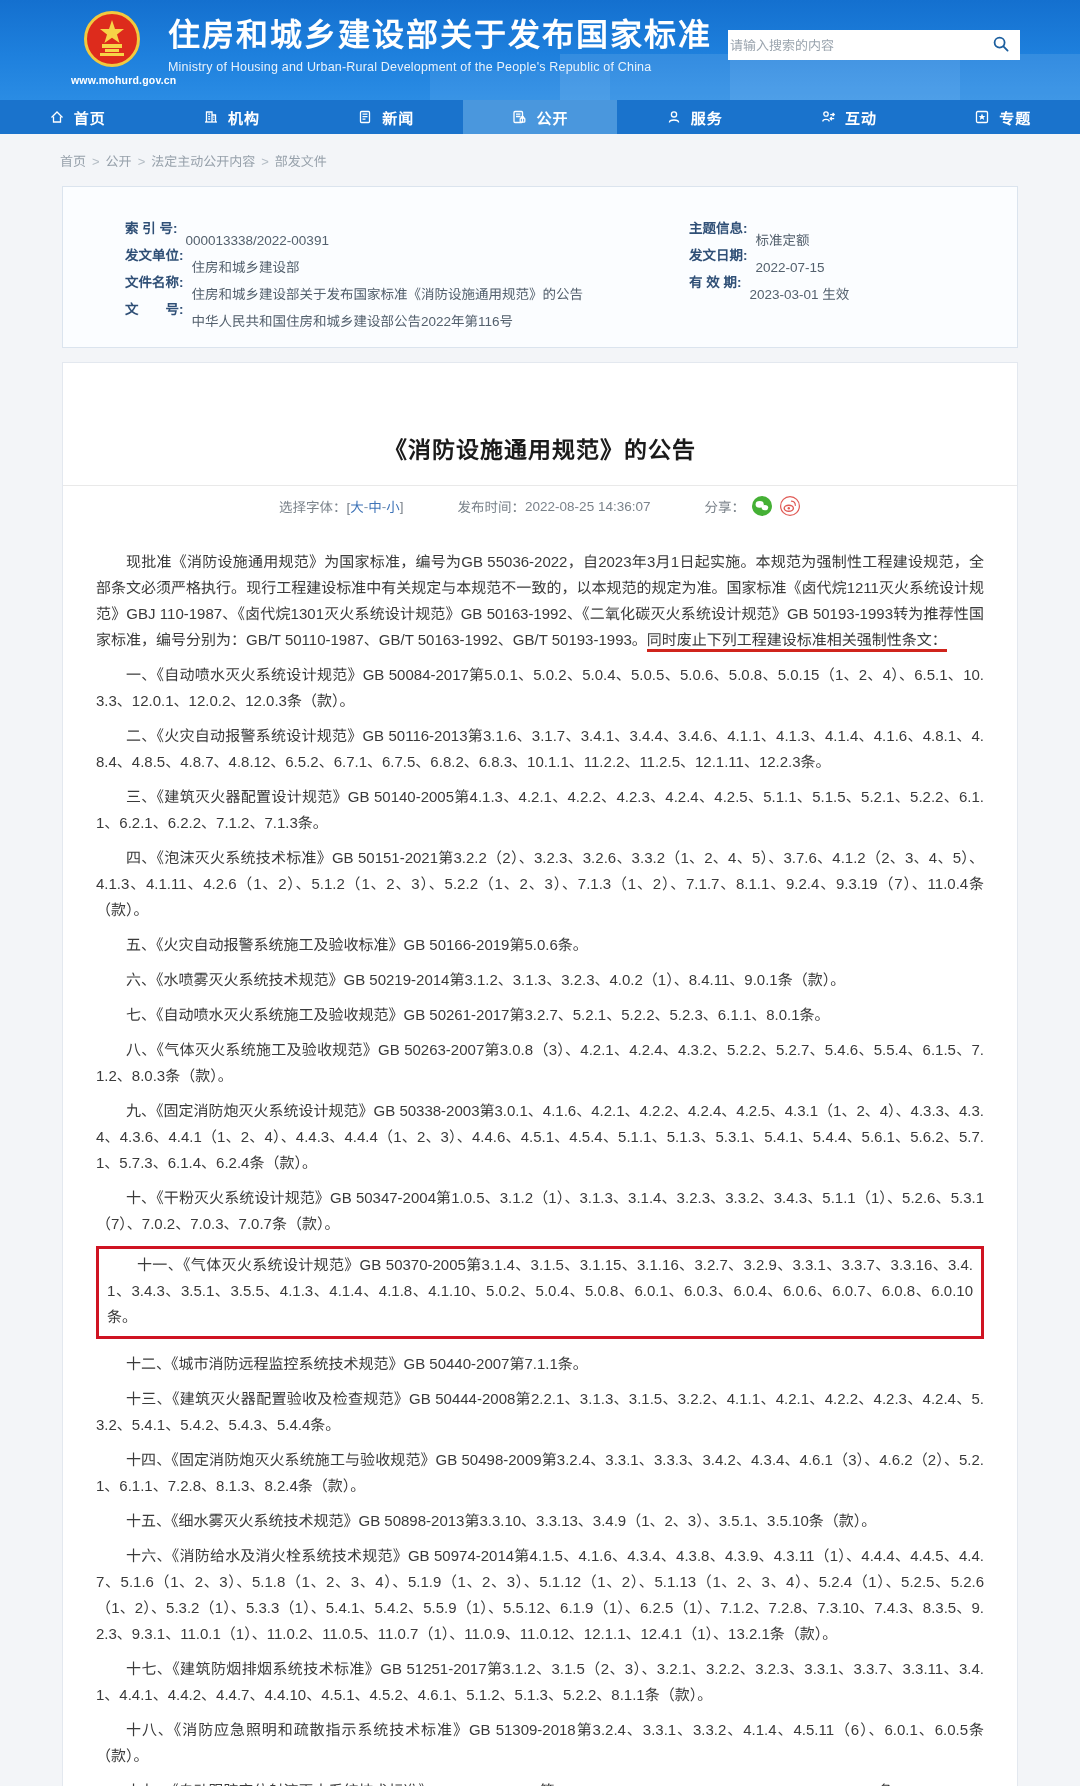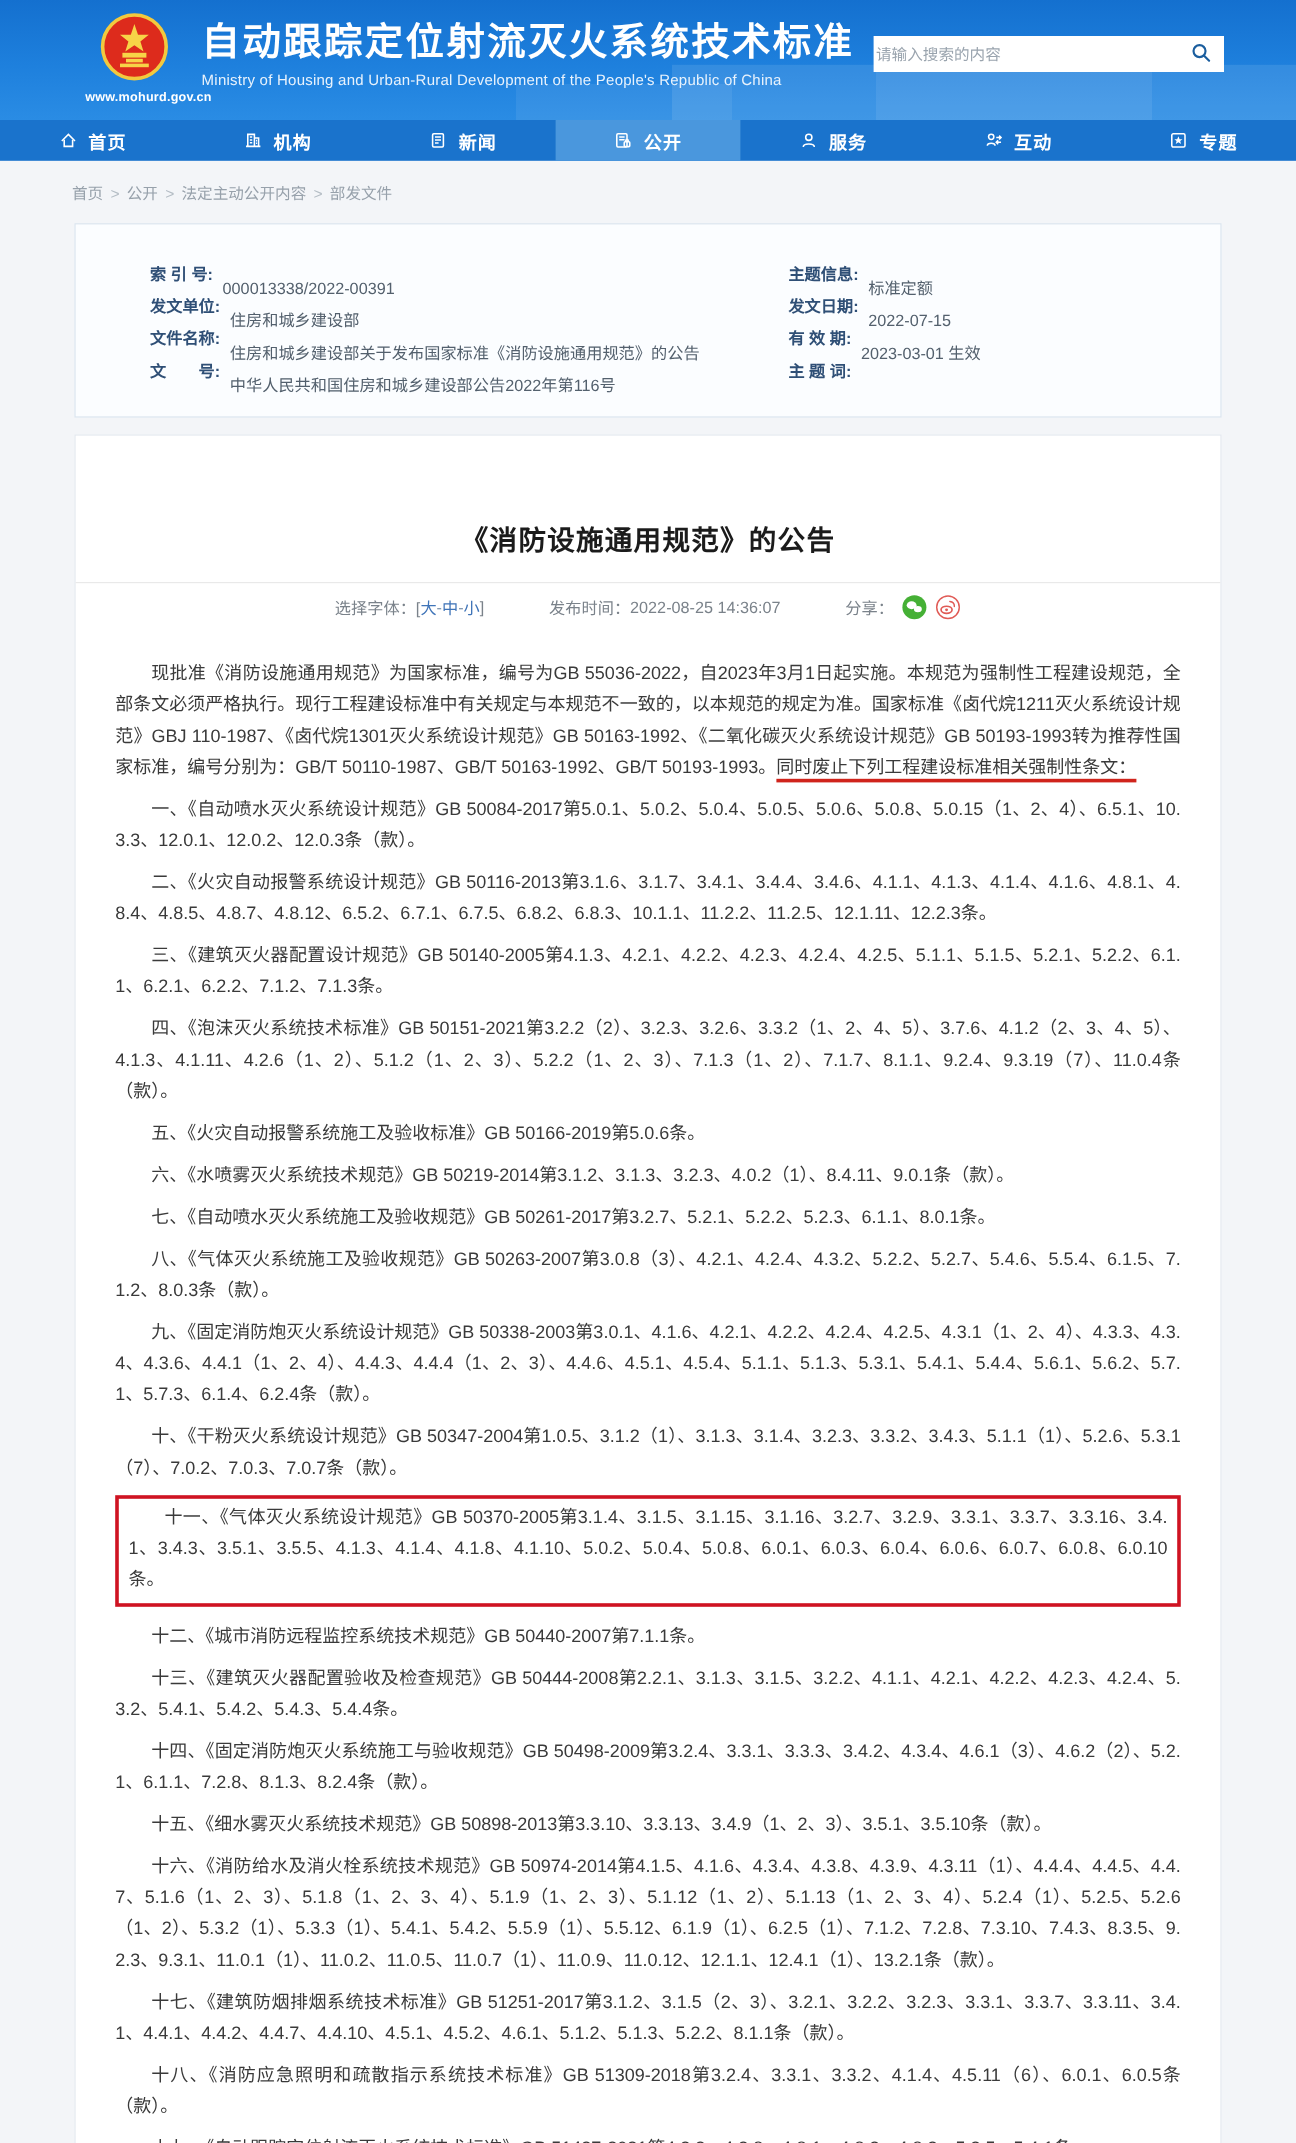--- a/index.html
+++ b/index.html
@@ -47,21 +47,21 @@
   .crumb{font-size:13px;color:#97a1ab;}
   .crumb a{color:#97a1ab;text-decoration:none;cursor:pointer;}
   .crumb .sep{margin:0 6px;color:#b3bcc4;}
 
   
   .info-box{
     flex:0 0 auto;width:956px;margin:0 auto;box-sizing:border-box;
     background:#fbfdff;border:1px solid #dbe4ee;
     padding:28px 0 24px 62px;
   }
-  .info-row{display:flex;height:27px;line-height:27px;font-size:13.5px;}
+  .info-row{display:flex;height:27px;line-height:27px;font-size:13.5px;gap:32px;}
   .info-cell-l{width:532px;display:flex;}
   .info-cell-r{flex:1;display:flex;}
   .info-label{color:#2f4f76;font-weight:bold;white-space:pre;margin-right:8px;}
   .info-value{color:#53606d;margin-top:12px;}
 
   
   .article-card{
     flex:1 1 auto;width:956px;margin:14px auto 0;box-sizing:border-box;
     background:#fff;border:1px solid #e3e8ef;
     padding:26px 0 0;
@@ -112,21 +112,21 @@
           <polygon points="29,10 32,19 41,19 34,24.5 36.6,33 29,27.8 21.4,33 24,24.5 17,19 26,19" fill="#f7d447"></polygon>
           <rect x="19" y="34" width="20" height="4" fill="#f7d447"></rect>
           <rect x="22" y="39" width="14" height="3" fill="#f7d447"></rect>
           <rect x="17" y="43" width="24" height="3" fill="#f7d447"></rect>
         </svg>
       </span>
       <div class="logo-url">www.mohurd.gov.cn</div>
     </div>
 
     <div class="site-titles">
-      <div class="site-title">自动跟踪定位射流灭火系统技术标准</div>
+      <div class="site-title">住房和城乡建设部关于发布国家标准</div>
       <div class="site-subtitle">Ministry of Housing and Urban-Rural Development of the People's Republic of China</div>
     </div>
 
     <div class="search-box">
       <input class="search-input" type="text" placeholder="请输入搜索的内容" style="">
       <button class="search-btn">
         <span>
           <svg width="18" height="18" viewBox="0 0 18 18">
             <circle cx="7.6" cy="7.6" r="5" fill="none" stroke="#1b5e9e" stroke-width="1.8"></circle>
             <line x1="11.4" y1="11.4" x2="15.6" y2="15.6" stroke="#1b5e9e" stroke-width="1.8" stroke-linecap="round"></line>
@@ -242,24 +242,20 @@
         </div>
       <div class="info-cell-r">
           <span class="info-label">有 效 期:</span>
           <span class="info-value">2023-03-01 生效</span>
         </div>
     </div>
     <div class="info-row">
       <div class="info-cell-l">
           <span class="info-label">文　　号:</span>
           <span class="info-value">中华人民共和国住房和城乡建设部公告2022年第116号</span>
-        </div>
-      <div class="info-cell-r">
-          <span class="info-label">主 题 词:</span>
-          <span class="info-value"></span>
         </div>
     </div>
   </section>
 
   <article class="article-card">
     <h1 class="art-title" style="margin:0;">
       <br>
       <span>《消防设施通用规范》的公告</span>
     </h1>
 

